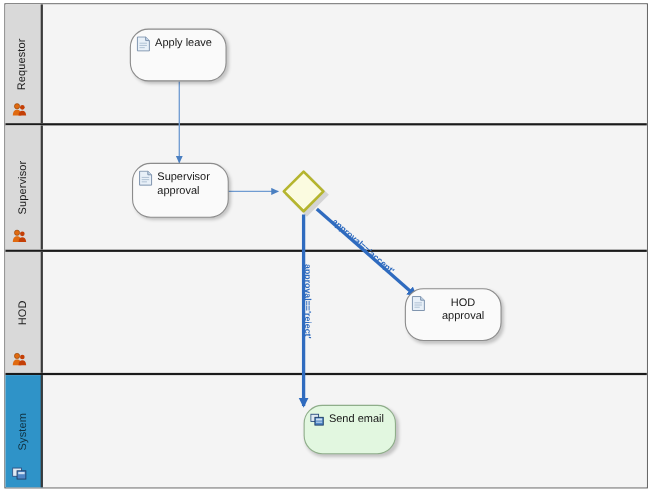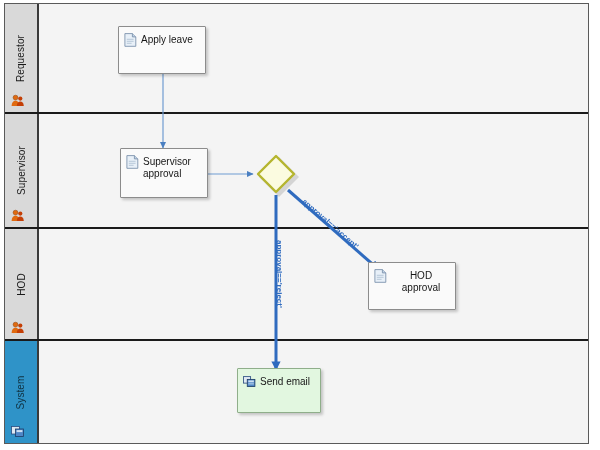--- a/index.html
+++ b/index.html
@@ -96,26 +96,27 @@
   }
 
   
   .shape {
     position: absolute;
     box-sizing: border-box;
   }
   .task {
     background: #fafafa;
     border: 1px solid #8c8c8c;
-    border-radius: 1px;
+    border-radius: 17px;
     box-shadow: 2px 2px 3px rgba(0,0,0,0.20);
   }
   .task.system-task {
     background: #e2f7e0;
     border: 1px solid #8fae8a;
+    margin-left: 39px;
   }
   .task-label {
     position: absolute;
     left: 22px;
     top: 7px;
     right: 4px;
     font-size: 10px;
     color: #161616;
     line-height: 12px;
   }

